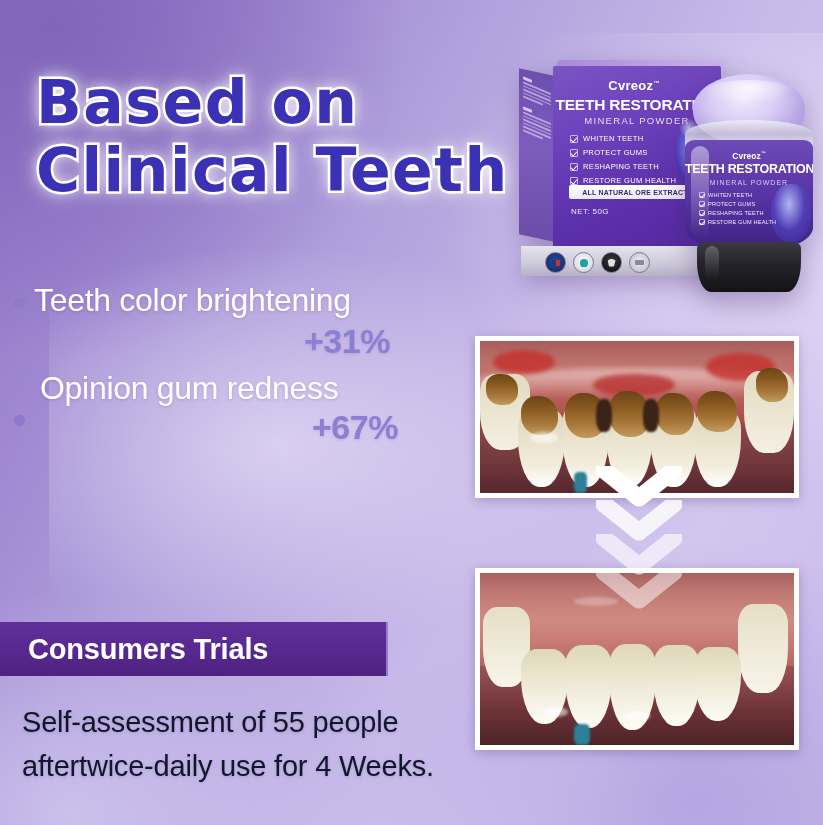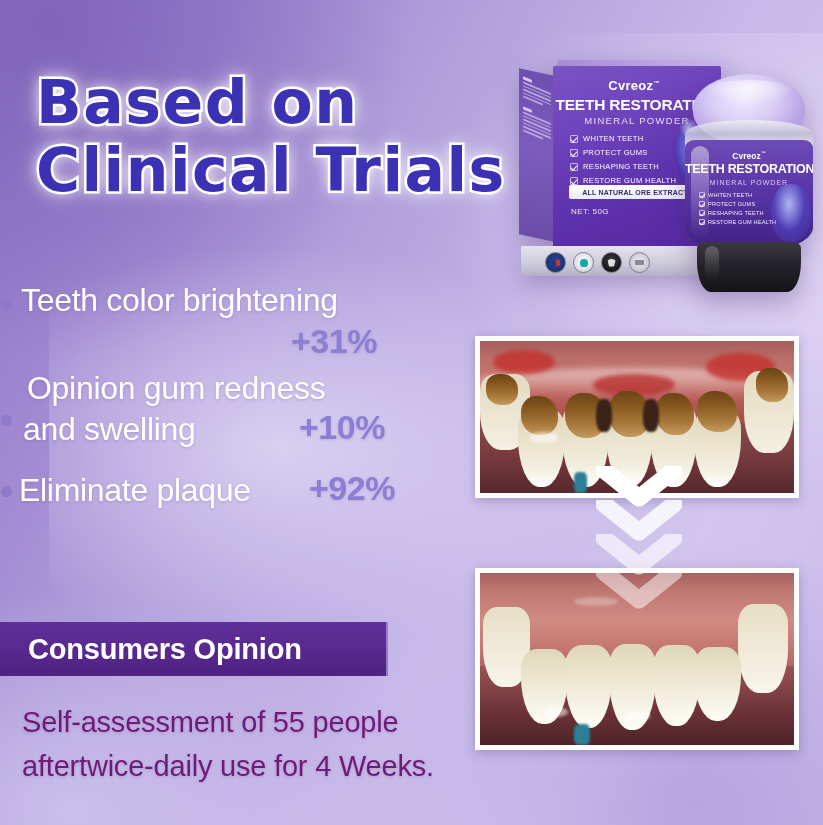--- a/index.html
+++ b/index.html
@@ -122,21 +122,21 @@
   .jar-gem{position:absolute;right:2px;top:44px;width:40px;height:58px;
     background:radial-gradient(ellipse at 45% 35%,rgba(190,205,255,.85) 0%,rgba(80,70,200,.6) 50%,rgba(40,24,120,0) 100%);
     border-radius:45%;}
   .jar-lid{position:absolute;left:16px;top:168px;width:104px;height:50px;
     background:linear-gradient(180deg,#3a3a40 0%,#232329 45%,#131317 100%);
     border-radius:8px 8px 14px 14px/6px 6px 30px 30px;}
   .jar-lid:before{content:"";position:absolute;left:8px;top:4px;width:14px;height:34px;
     background:linear-gradient(180deg,rgba(255,255,255,.22),rgba(255,255,255,0));border-radius:8px;}
 
   
-  .benefits{position:absolute;left:1px;top:280px;width:452px;z-index:6;}
+  .benefits{position:absolute;left:14px;top:280px;width:452px;z-index:6;}
   .ben{position:relative;margin-bottom:6px;}
   .ben .dot{position:absolute;left:0;width:11px;height:11px;border-radius:50%;background:#8d7ac9;}
   .ben .txt{color:#ffffff;font-size:32px;line-height:40px;font-weight:400;letter-spacing:-.3px;
     text-shadow:0 1px 3px rgba(110,80,160,.30);}
   .ben .pct{color:#8b7fd4;font-size:34px;font-weight:700;letter-spacing:-.5px;
     text-shadow:0 1px 3px rgba(110,80,160,.22);}
 
   .ben1{height:82px;}
   .ben1 .dot{top:18px;}
   .ben1 .txt{position:absolute;left:20px;top:0;}
@@ -155,21 +155,21 @@
 
   
   .banner{position:absolute;left:0;top:622px;width:388px;height:54px;z-index:6;
     background:linear-gradient(180deg,#60309a 0%,#57288e 55%,#4d2280 100%);
     box-shadow:inset -2px 0 0 rgba(210,190,240,.55);
     display:flex;align-items:center;}
   .banner span{color:#fff;font-size:29px;font-weight:700;letter-spacing:-.2px;margin-left:28px;}
 
   
   .footnote{position:absolute;left:22px;top:700px;z-index:6;}
-  .footnote div{color:#701a75;font-size:29px;line-height:44px;letter-spacing:-.2px;
+  .footnote div{color:#0f172a;font-size:29px;line-height:44px;letter-spacing:-.2px;
     text-shadow:0 1px 3px rgba(110,80,160,.28);white-space:nowrap;}
 
   
   .photo{position:absolute;z-index:5;background:#fff;padding:5px;
     box-shadow:0 3px 10px rgba(70,44,115,.28);}
   .photo .inner{width:100%;height:100%;overflow:hidden;position:relative;}
   .ph-before{left:475px;top:336px;width:314px;height:152px;}
   .ph-after{left:475px;top:568px;width:314px;height:172px;}
 
   .mouth{position:absolute;inset:0;}
@@ -207,21 +207,21 @@
 
   <div class="bg-base"></div>
   <div class="bg-glow-a"></div>
   <div class="bg-glow-b"></div>
   <div class="bg-glow-c"></div>
   <div class="bg-glow-d"></div>
   <div class="bg-glow-e"></div>
 
   <div class="headline">
     <div class="hl-line">Based on</div>
-    <div class="hl-line">Clinical Trials</div>
+    <div class="hl-line">Clinical Teeth</div>
   </div>
 
   <div class="product">
 
     <div class="box-wrap">
       <div class="box-side">
         <div class="box-side-txt">
           <div class="side-blk">
             <div class="side-hd"></div>
             <div class="side-ln"></div>
@@ -325,33 +325,27 @@
 
     <div class="ben ben1">
       <span class="dot"></span>
       <span class="txt">Teeth color brightening</span>
       <span class="pct">+31%</span>
     </div>
 
     <div class="ben ben2">
       <span class="dot"></span>
       <span class="txt l1">Opinion gum redness</span>
-      <span class="txt l2">and swelling</span>
-      <span class="pct">+10%</span>
-    </div>
-
-    <div class="ben ben3">
-      <span class="dot"></span>
-      <span class="txt">Eliminate plaque</span>
-      <span class="pct">+92%</span>
-    </div>
+      <span class="pct">+67%</span>
+    </div>
+
   </div>
 
   <div class="banner">
-    <span>Consumers Opinion</span>
+    <span>Consumers Trials</span>
   </div>
 
   <div class="footnote">
     <div>Self-assessment of 55 people</div>
     <div>aftertwice-daily use for 4 Weeks.</div>
   </div>
 
   <div class="photo ph-before">
     <div class="inner before">
       <div class="mouth">

